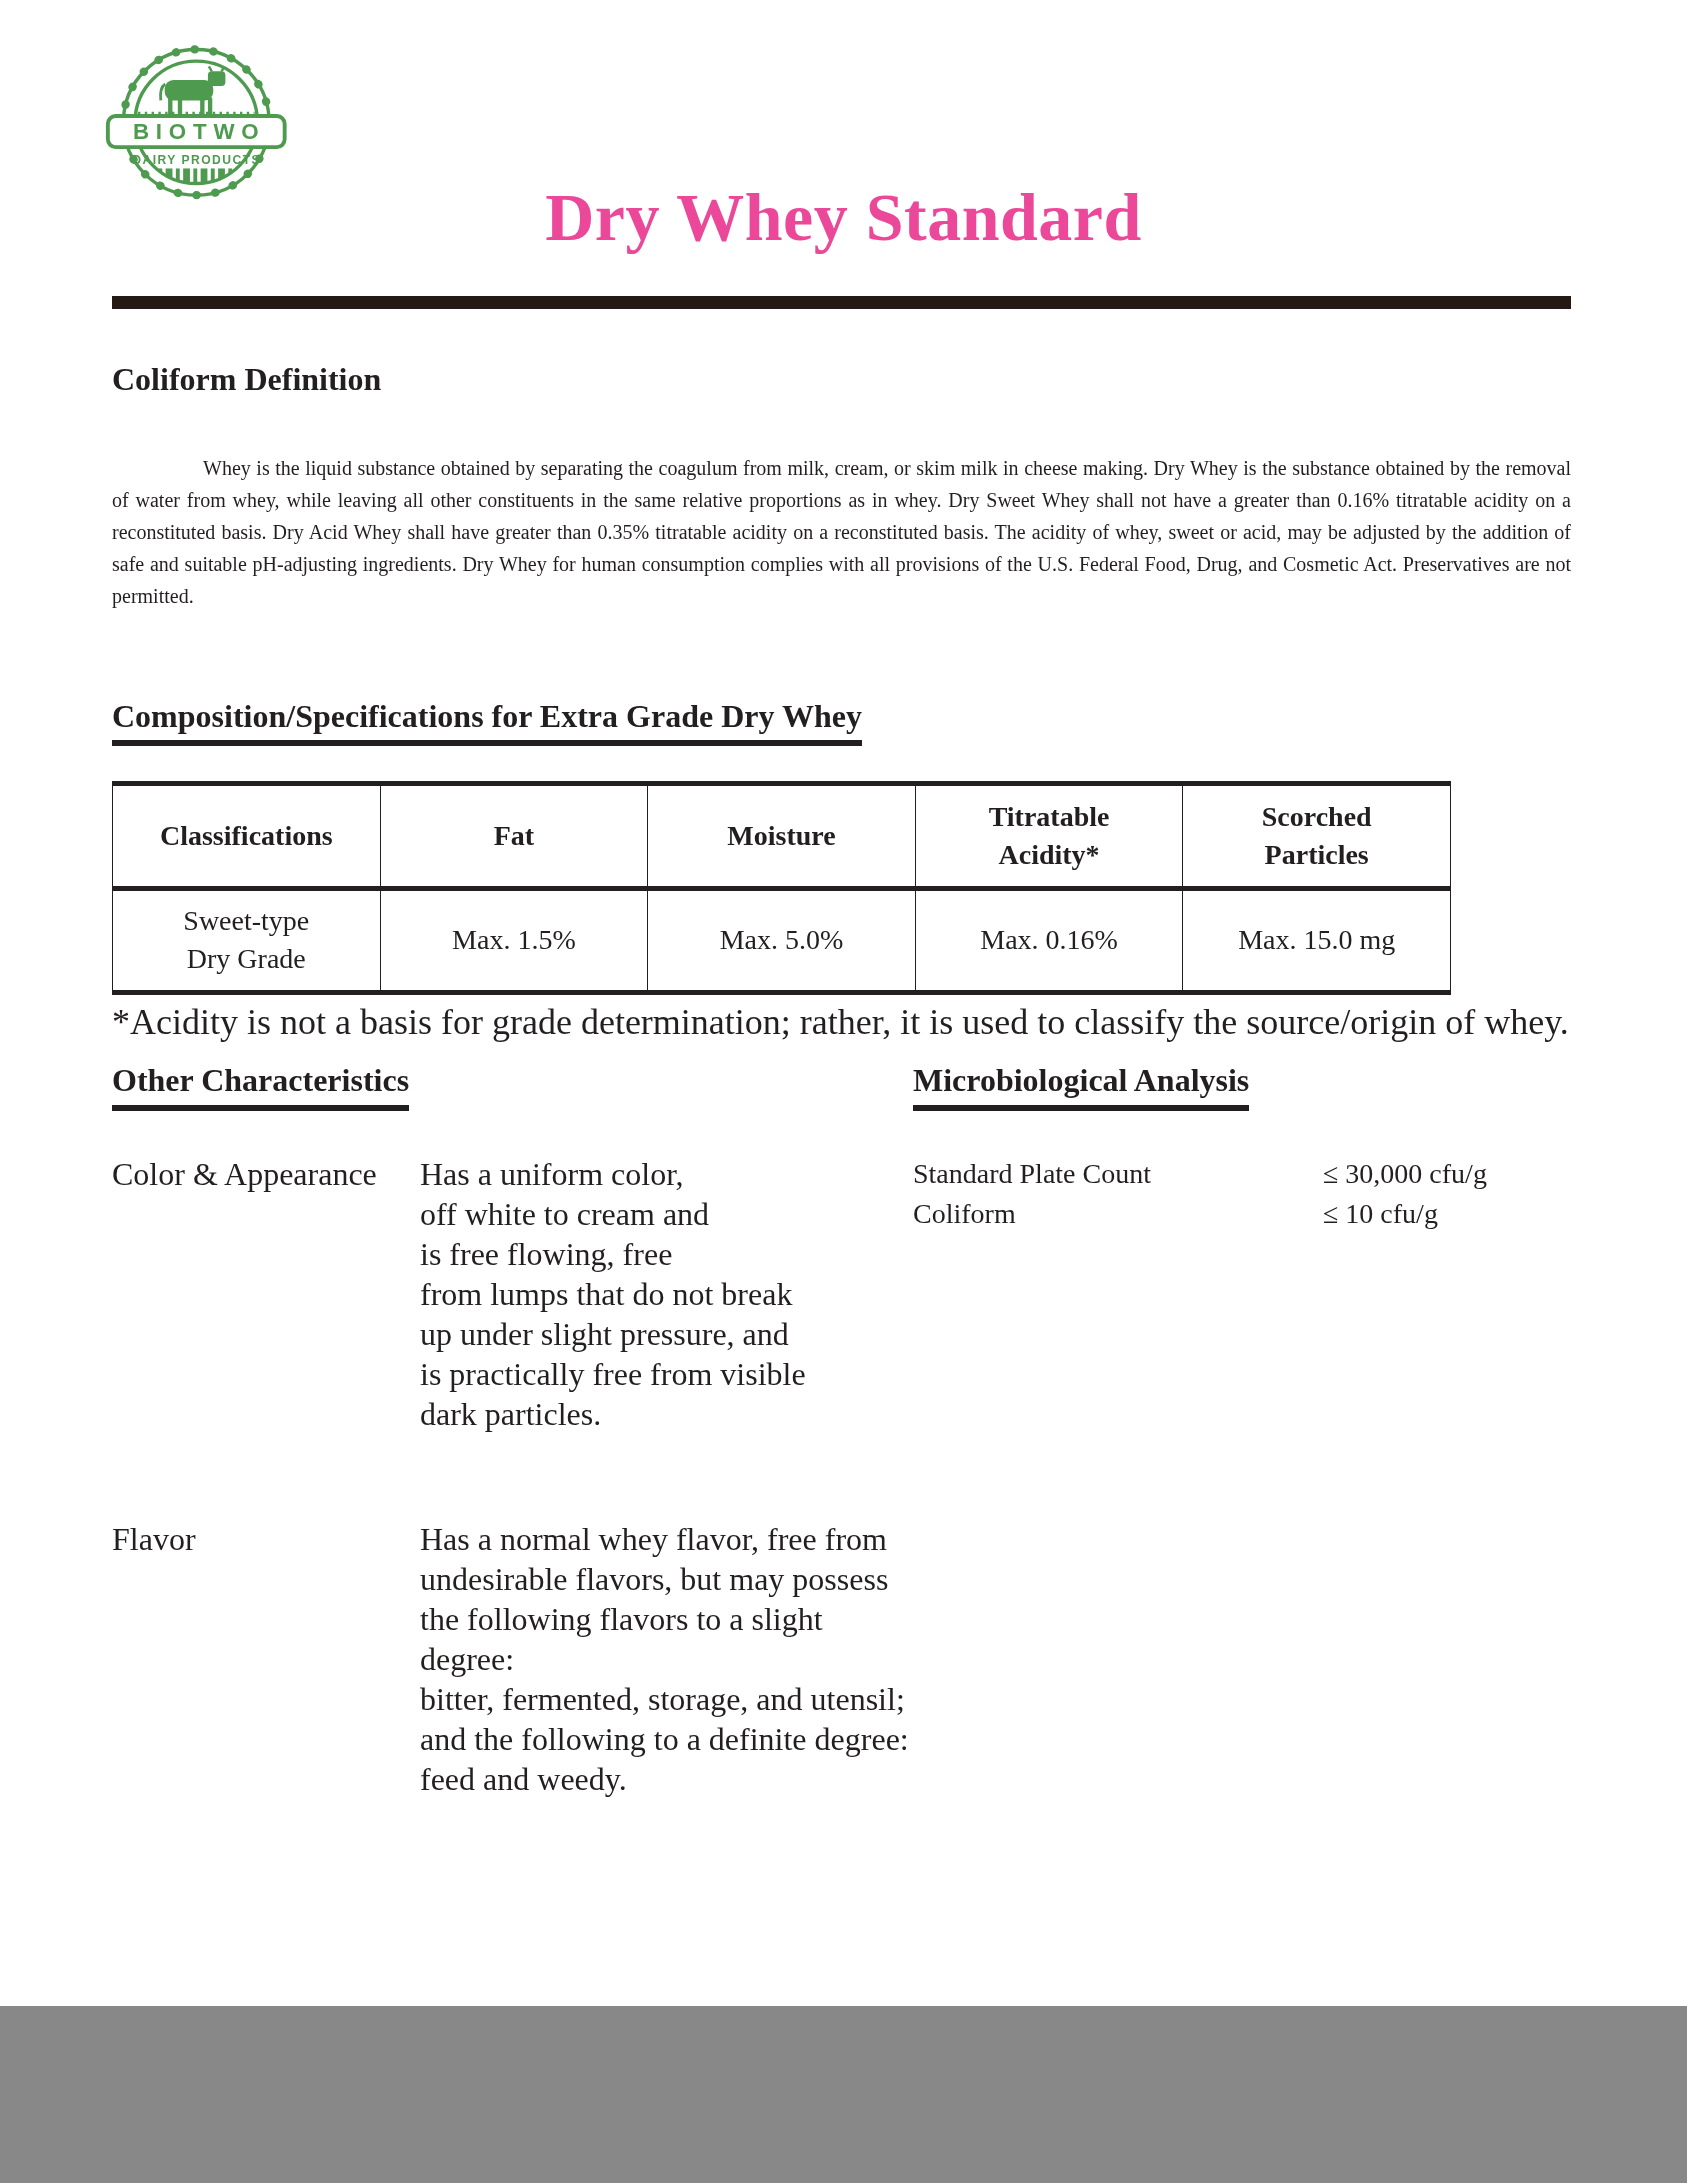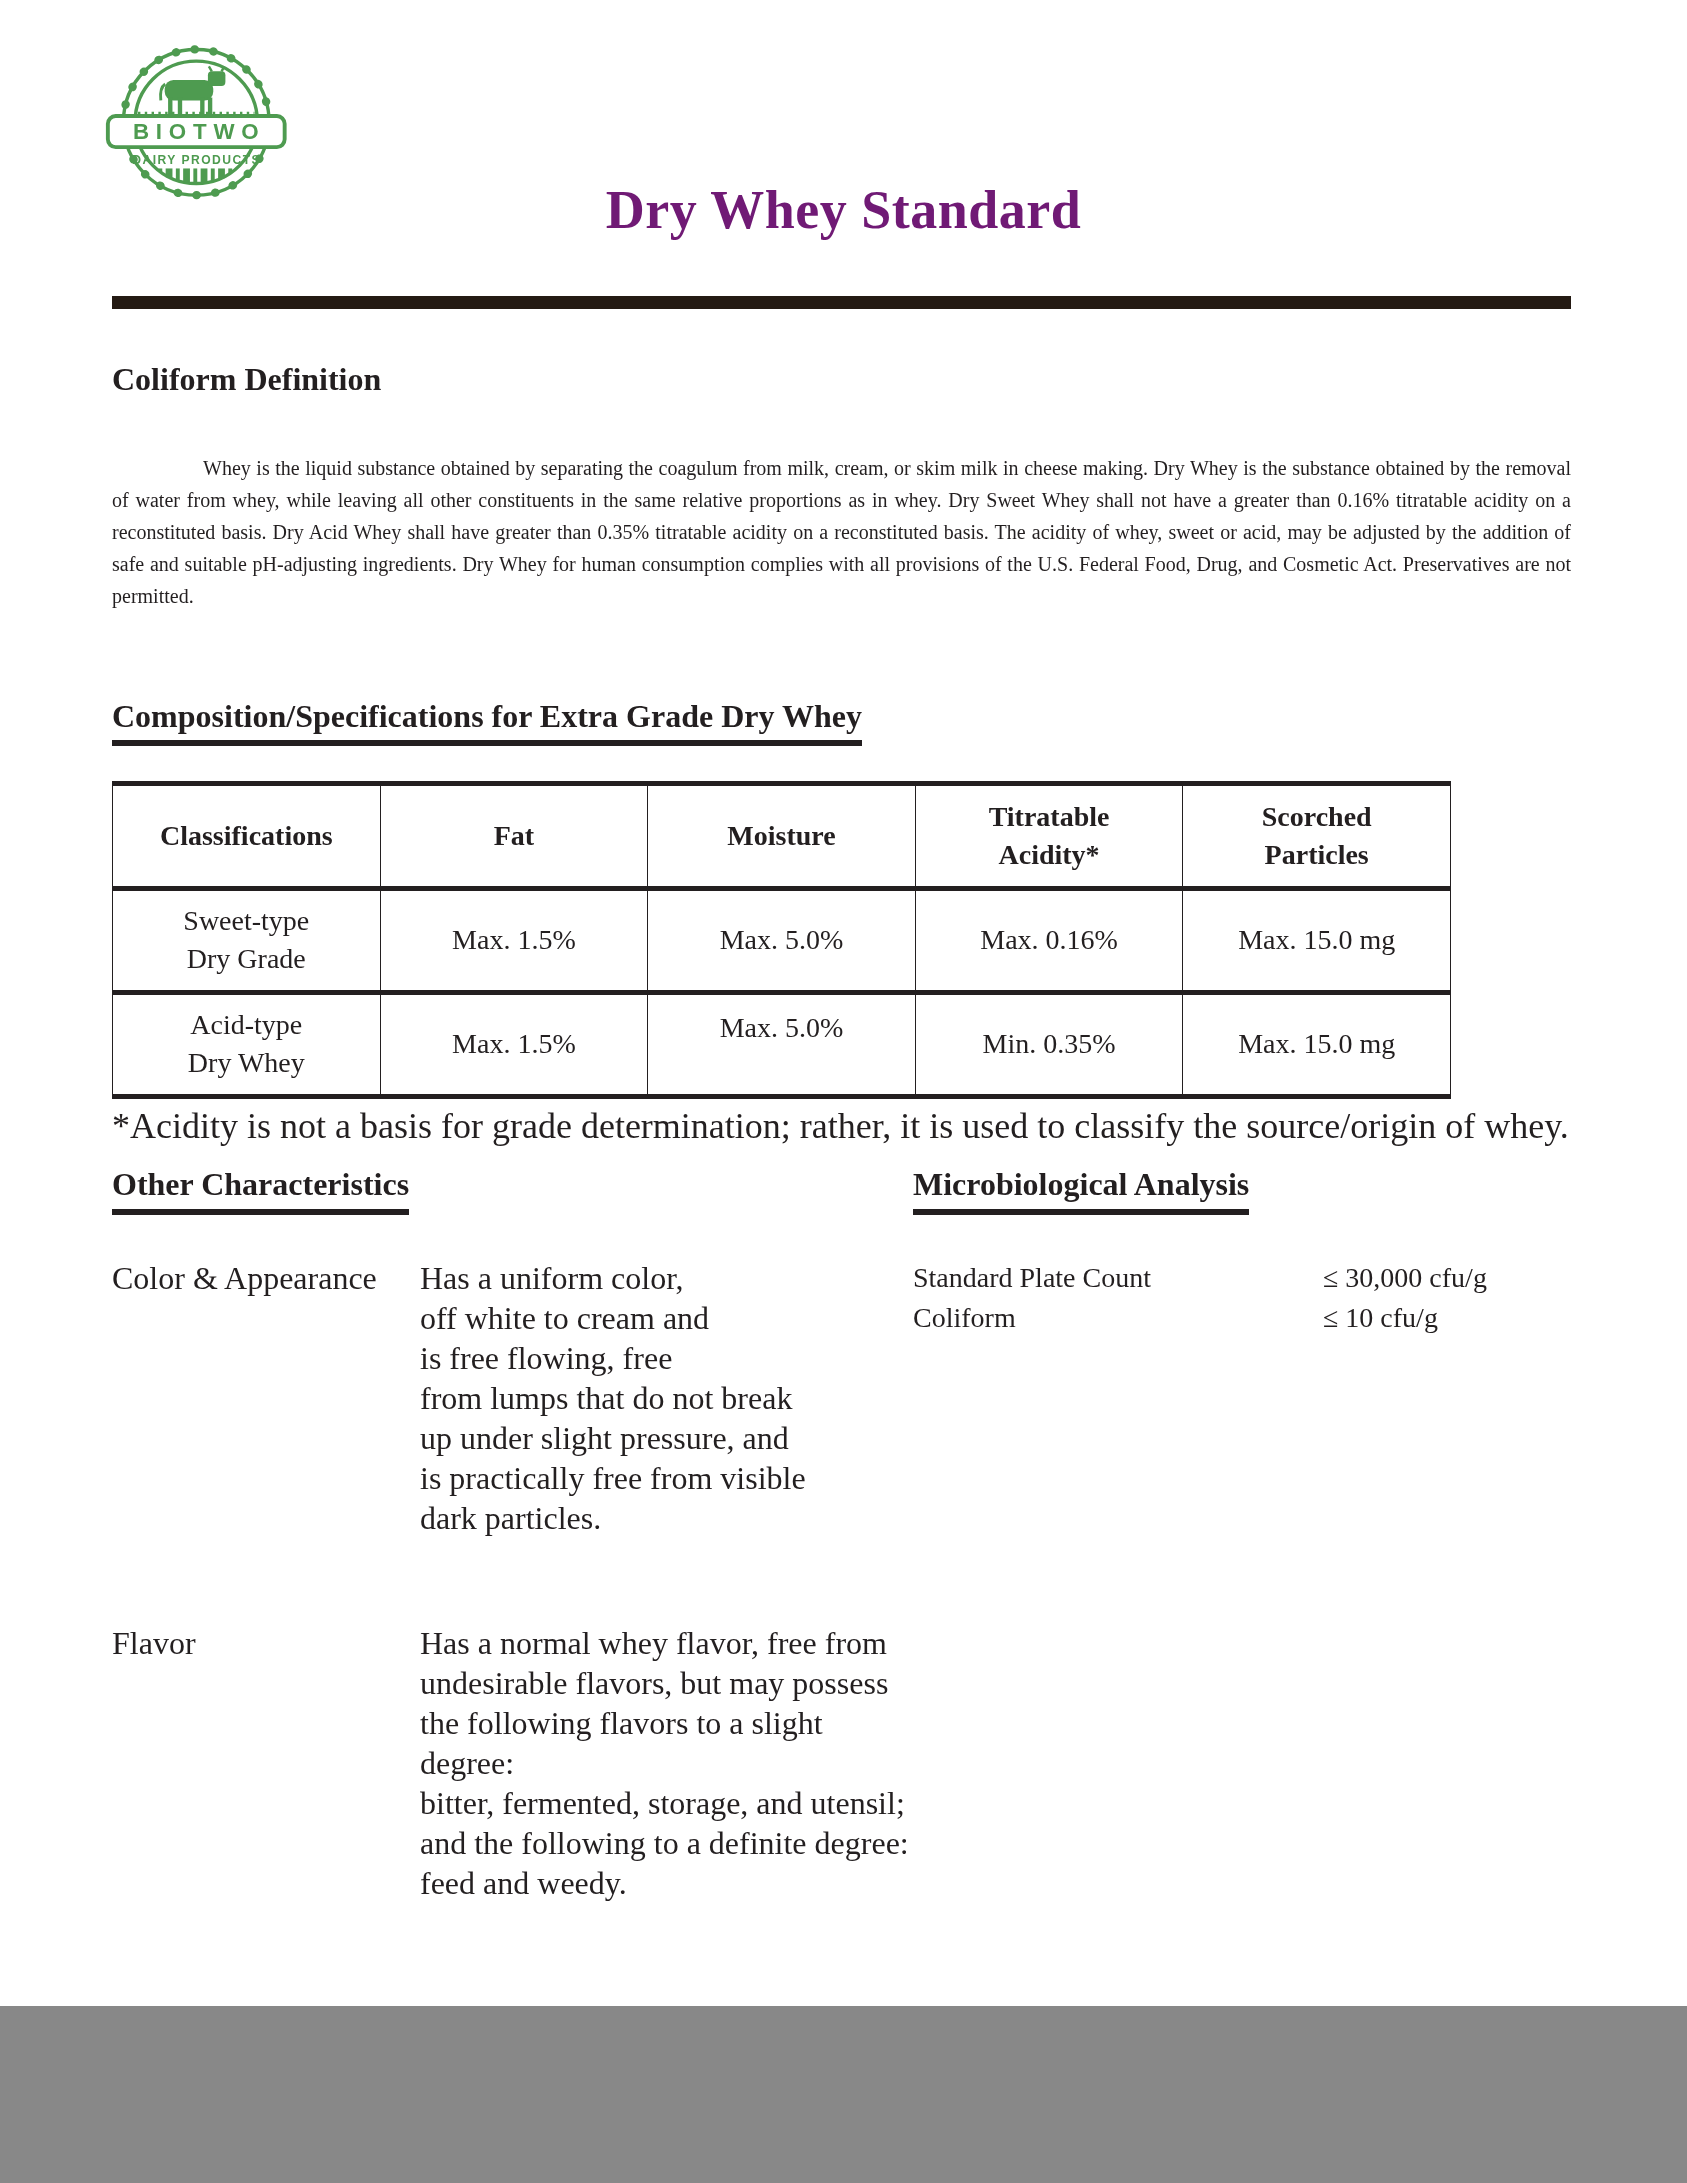--- a/index.html
+++ b/index.html
@@ -5,21 +5,21 @@
   html,body{margin:0;padding:0;background:#888;}
   .sheet{
     position:relative;width:1687px;height:2006px;background:#ffffff;
     color:#231f20;font-family:"Liberation Serif",serif;overflow:hidden;
   }
   .content{padding:0 116px 0 112px;}
   
   .logo{position:absolute;left:103px;top:43px;width:187px;height:163px;}
   .page-title{
     position:absolute;left:0;right:0;top:183px;text-align:center;
-    font-size:54px;font-weight:bold;color:#701a75;letter-spacing:0.5px;line-height:1;
+    font-size:68px;font-weight:bold;color:#ec4899;letter-spacing:0.5px;line-height:1;
   }
   .header-space{height:296px;}
   .title-rule{height:12.6px;background:#241a13;}
   
   .h-section{font-size:32px;font-weight:bold;margin:0;line-height:39px;}
   .h-product{margin-top:51px;}
   .underlined{display:inline-block;border-bottom:6.3px solid #231f20;padding-bottom:4.9px;}
   .h-comp{margin-top:85px;}
   
   .body-par{
@@ -119,28 +119,20 @@
       </thead>
       <tbody>
         <tr>
           <td>Sweet-type
 Dry Grade</td>
           <td>Max. 1.5%</td>
           <td>Max. 5.0%</td>
           <td>Max. 0.16%</td>
           <td>Max. 15.0 mg</td>
         </tr>
-        <tr>
-          <td>Acid-type
-Dry Whey</td>
-          <td>Max. 1.5%</td>
-          <td>Max. 5.0%</td>
-          <td>Min. 0.35%</td>
-          <td>Max. 15.0 mg</td>
-        </tr>
       </tbody>
     </table>
 
     <div class="footnote">*Acidity is not a basis for grade determination; rather, it is used to classify the source/origin of whey.</div>
 
     <div class="cols">
       <div class="col-left">
         <h2 class="h-section"><span class="underlined">Other Characteristics</span></h2>
 
         <div class="char-row">

